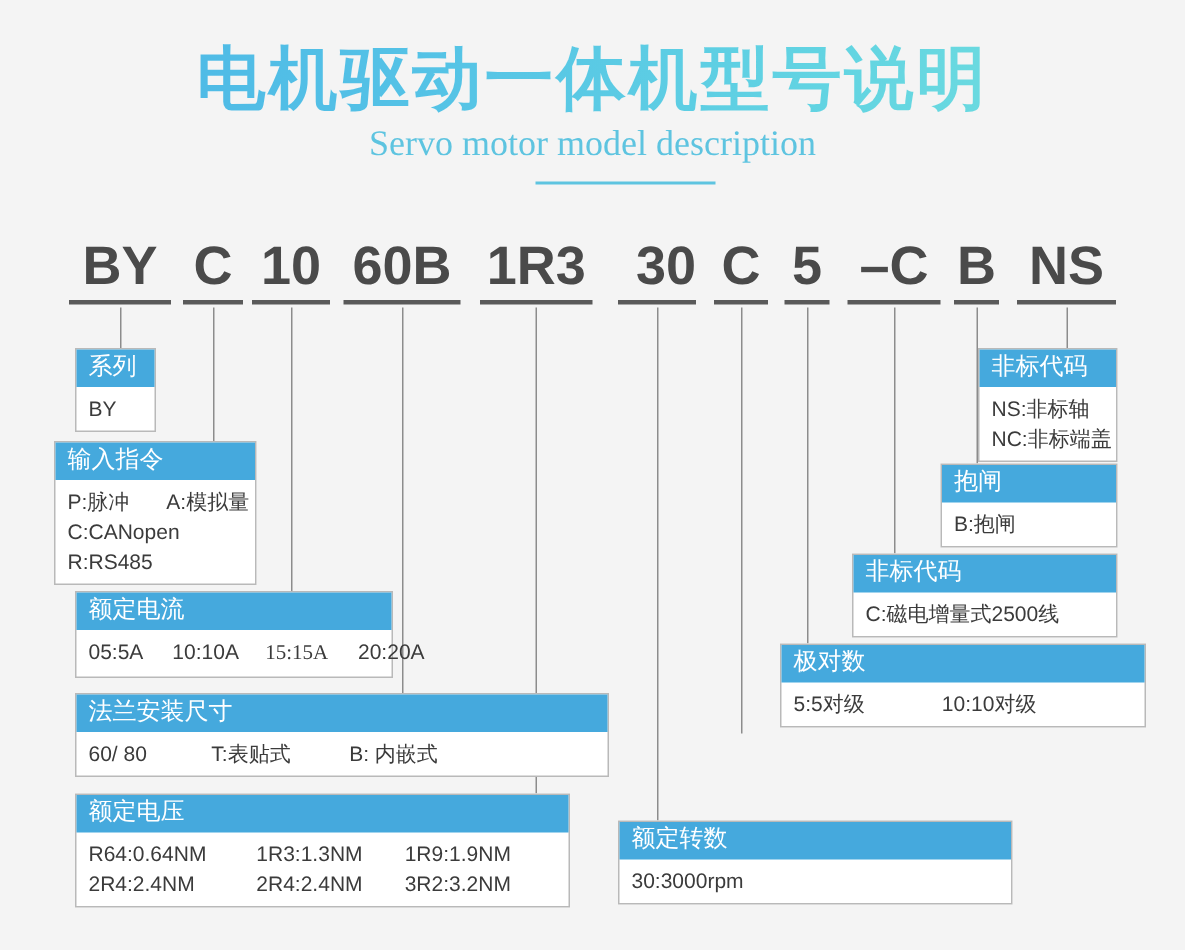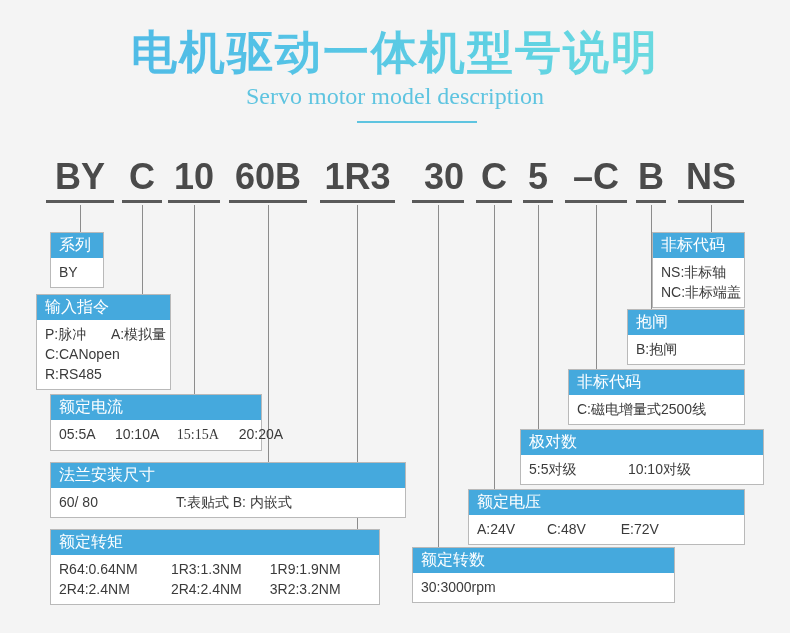--- a/index.html
+++ b/index.html
@@ -169,28 +169,28 @@
         <span class="c">20:20A</span>
       </span>
     </div>
   </div>
 
   <div class="box" style="left:50px;top:462px;width:356px;">
     <div class="bx-head">法兰安装尺寸</div>
     <div class="bx-body">
       <span class="r">
         <span class="c" style="width:78px;">60/ 80</span>
-        <span class="c" style="width:88px;text-align:right;">T:表贴式</span>
+        <span class="c" style="width:88px;">T:表贴式</span>
         <span class="c">B: 内嵌式</span>
       </span>
     </div>
   </div>
 
   <div class="box" style="left:50px;top:529px;width:330px;">
-    <div class="bx-head">额定转矩</div>
+    <div class="bx-head">额定电压</div>
     <div class="bx-body">
       <span class="r">
         <span class="c" style="width:108px;">R64:0.64NM</span>
         <span class="c" style="width:95px;">1R3:1.3NM</span>
         <span class="c">1R9:1.9NM</span>
       </span>
       <span class="r">
         <span class="c" style="width:108px;">2R4:2.4NM</span>
         <span class="c" style="width:95px;">2R4:2.4NM</span>
         <span class="c">3R2:3.2NM</span>
@@ -231,30 +231,20 @@
   <div class="box" style="left:520px;top:429px;width:244px;">
     <div class="bx-head">极对数</div>
     <div class="bx-body">
       <span class="r">
         <span class="c" style="width:95px;">5:5对级</span>
         <span class="c">10:10对级</span>
       </span>
     </div>
   </div>
 
-  <div class="box" style="left:468px;top:489px;width:277px;">
-    <div class="bx-head">额定电压</div>
-    <div class="bx-body">
-      <span class="r">
-        <span class="c" style="width:66px;">A:24V</span>
-        <span class="c" style="width:70px;">C:48V</span>
-        <span class="c">E:72V</span>
-      </span>
-    </div>
-  </div>
 
   <div class="box" style="left:412px;top:547px;width:263px;">
     <div class="bx-head">额定转数</div>
     <div class="bx-body">
       <span class="r">
         <span class="c">30:3000rpm</span>
       </span>
     </div>
   </div>
 

